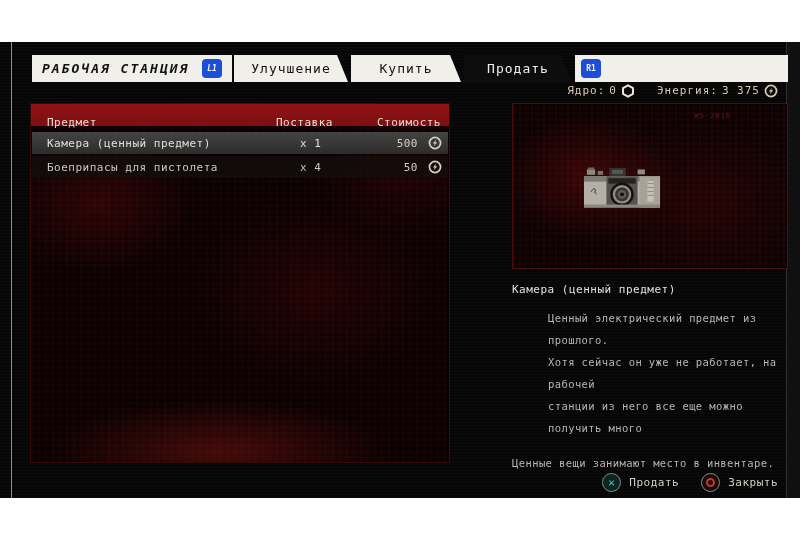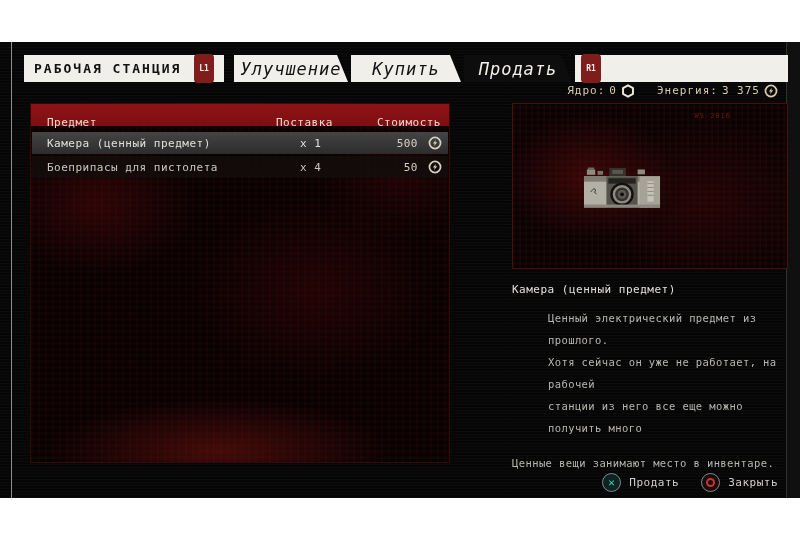--- a/index.html
+++ b/index.html
@@ -19,27 +19,27 @@
                      background:rgba(190,190,190,0.75); }
   .edge-line-right { position:absolute; left:786px; top:0; width:1px; height:100%;
                      background:rgba(90,90,90,0.5); }
   .edge-band-right { position:absolute; left:787px; top:0; width:13px; height:100%;
                      background:#101010; }
 
   
   .header { position:absolute; left:0; top:13px; width:800px; height:27px; }
   .hseg { position:absolute; top:0; height:27px; background:#f1efea;
           display:flex; align-items:center; color:#121212; }
-  .title-block { left:24px; width:200px; padding:0 10px; justify-content:space-between; }
+  .title-block { left:32px; width:200px; padding:0 10px; justify-content:space-between;font-style:italic; }
   .title-text { font-size:13px; font-weight:bold; letter-spacing:2px; }
   .shoulder-badge { display:inline-flex; align-items:center; justify-content:center;
-          min-width:20px; height:29px; padding:8px 3px; background:#7f1d1d; color:#f4f2ee;
+          min-width:20px; height:19px; padding:8px 3px; background:#1d4ed8; color:#f4f2ee;
           font-size:8px; font-weight:bold; border-radius:4px; letter-spacing:0; }
-  .tab { justify-content:center; font-size:17px; letter-spacing:1px; cursor:default;
-         clip-path:polygon(0 0, calc(100% - 11px) 0, 100% 100%, 0 100%);font-style:italic; }
+  .tab { justify-content:center; font-size:13px; letter-spacing:1px; cursor:default;
+         clip-path:polygon(0 0, calc(100% - 11px) 0, 100% 100%, 0 100%); }
   .tab-improve { left:234px; width:114px; }
   .tab-buy     { left:351px; width:110px; }
   .tab-sell    { left:464px; width:108px; background:#0d0d0d; color:#f2efe9; }
   .header-rest { left:575px; width:213px; padding-left:6px; justify-content:flex-start;
                  clip-path:none; }
 
   
   .resources { position:absolute; top:42px; right:22px; display:flex; align-items:flex-start;
                gap:4px; color:#d8c9ae; font-size:11px; letter-spacing:1px; }
   .res-icon { display:inline-block; width:14px; height:14px; }

